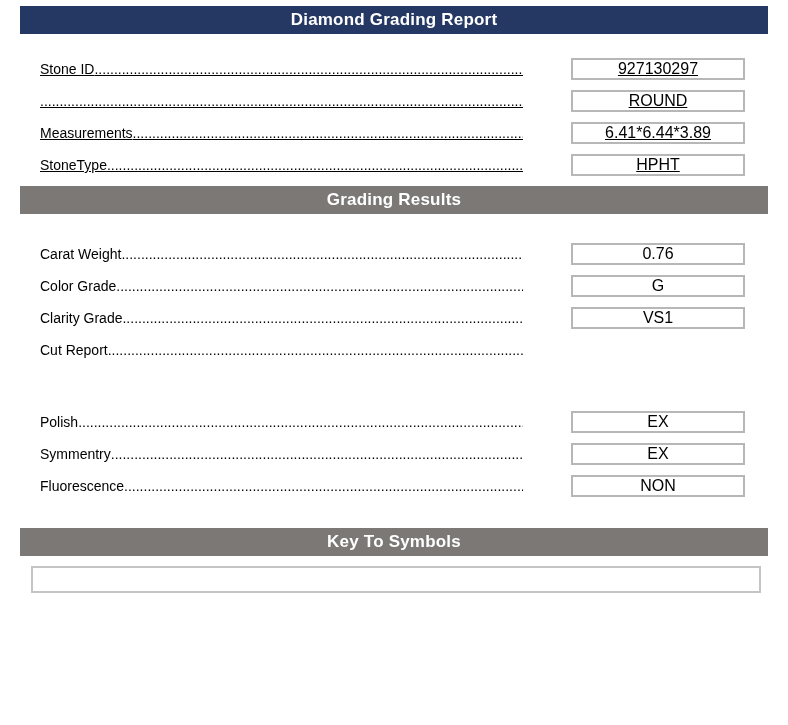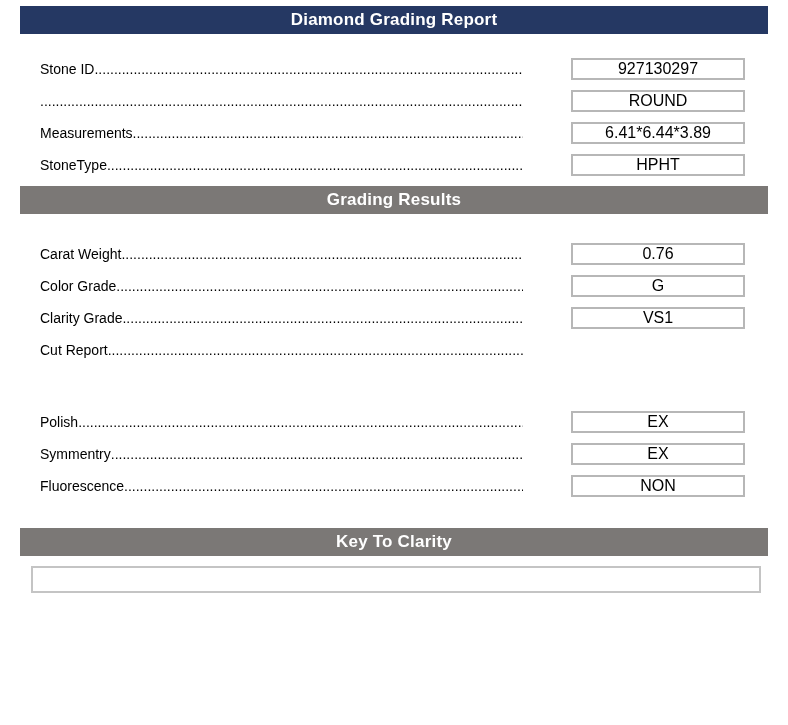--- a/index.html
+++ b/index.html
@@ -23,21 +23,21 @@
     display:flex;align-items:center;justify-content:center;
     color:#fff;font-weight:bold;font-size:17px;
     letter-spacing:.2px;
   }
   .bar.navy{background:var(--navy);}
   .bar.gray{background:var(--gray);justify-content:center;}
   .bar.first{margin-top:6px;}
   .rows{
     margin:0 43px 0 40px;
   }
-  .rows.s1{padding-top:24px;}
+  .rows.s1{padding-top:24px;text-decoration:underline;}
   .rows.s2{padding-top:29px;padding-bottom:13px;}
   .rows.s3{padding-top:27px;padding-bottom:21px;}
   .row{
     display:flex;align-items:center;
     height:22px;margin-bottom:10px;
   }
   .leftpart{
     flex:1;display:flex;align-items:baseline;
     overflow:hidden;font-size:14px;line-height:22px;
   }
@@ -188,18 +188,18 @@
         <span class="dots">............................................................................................................................................................................................................................................................................................................</span>
       </span>
       <span class="spacer"></span>
       <div class="value-box">
         <span>NON</span>
       </div>
     </div>
   </div>
 
   <div class="bar gray">
-    <span>Key To Clarity</span>
+    <span>Key To Symbols</span>
   </div>
 
   <div class="keybox"></div>
 
 </div>
 
 </body></html>

